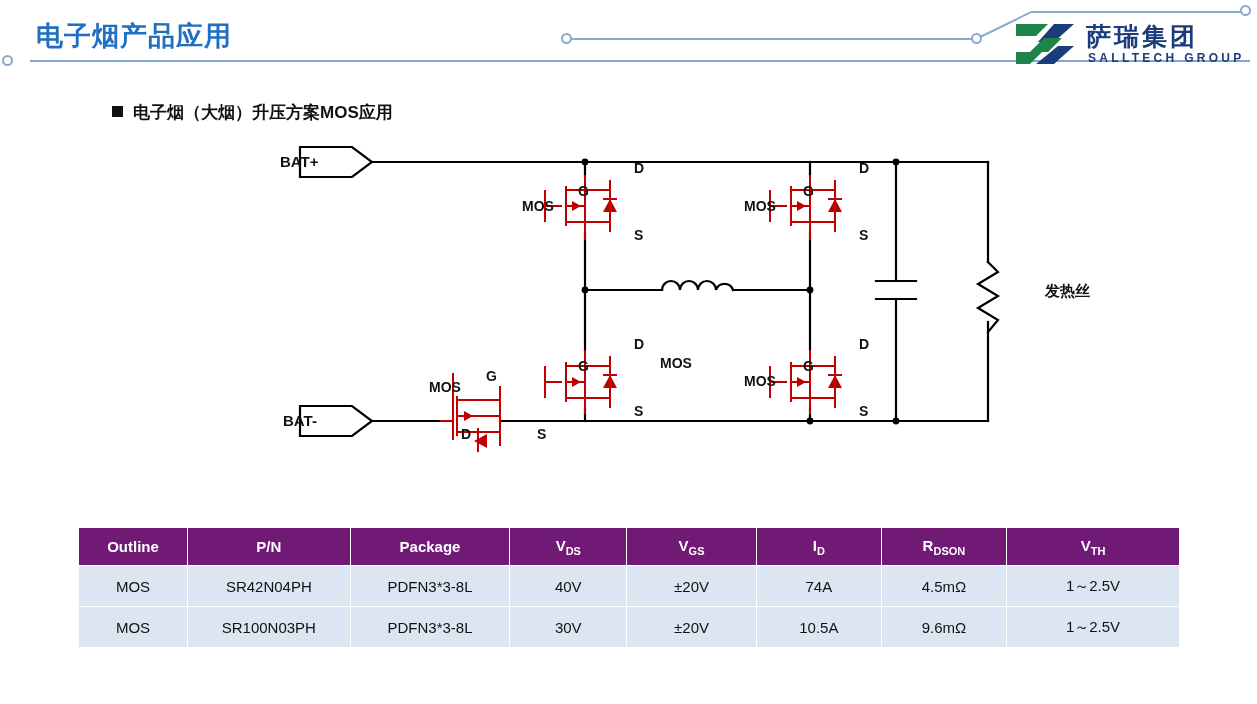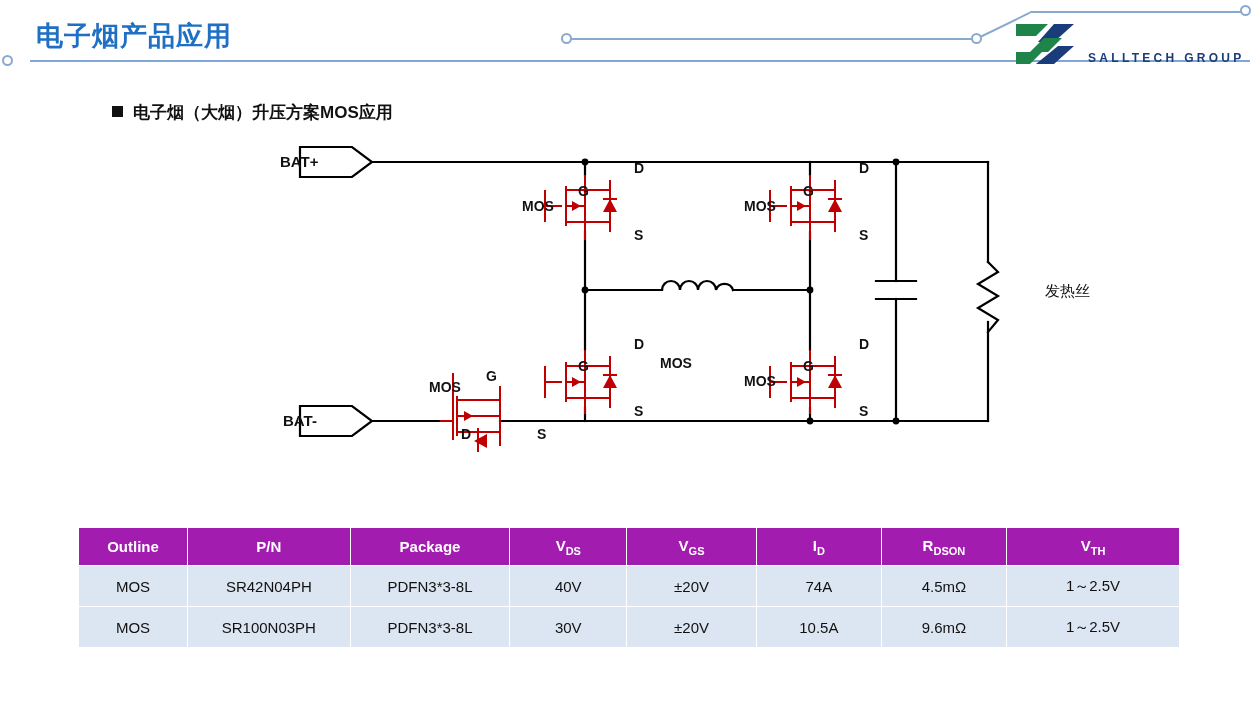--- a/index.html
+++ b/index.html
@@ -177,36 +177,36 @@
     font-weight: bold;
     color: #111111;
     white-space: nowrap;
     margin-left: 40px;
   }
   .sch-label.small {
     font-weight: bold;
     font-size: 14px;
   }
   .sch-label.cn {
-    font-weight: normal;
+    font-weight: bold;
     font-size: 15px;
     text-align: right;
   }
 
   
   .spec-table {
     position: absolute;
     left: 78px;
     top: 527px;
     width: 1102px;
     border-collapse: collapse;
     font-size: 15px;
   }
   .spec-table th {
-    background: #a21caf;
+    background: #701a75;
     color: #ffffff;
     font-weight: bold;
     height: 35px;
     border: 1px solid #ffffff;
     text-align: center;
     font-size: 15px;
   }
   .spec-table td {
     background: #DCE6F2;
     color: #111111;
@@ -242,20 +242,21 @@
   <div class="logo-wrap">
     <svg class="logo-mark" viewBox="0 0 62 44">
       <path d="M2 2 L34 2 L22 14 L2 14 Z" fill="#1E8449"></path>
       <path d="M2 30 L28 30 L16 42 L2 42 Z" fill="#1E8449"></path>
       <path d="M24 2 L40 2 L18 42 L2 42 Z" fill="#1B3C7A" opacity="0"></path>
       <path d="M38 2 L58 2 L26 42 L8 42 Z" fill="#1B3C7A" opacity="0"></path>
       <path d="M40 2 L60 2 L40 20 L24 20 Z" fill="#1B3C7A"></path>
       <path d="M44 24 L60 24 L40 42 L22 42 Z" fill="#1B3C7A"></path>
       <path d="M30 16 L48 16 L34 30 L16 30 Z" fill="#1E8449"></path>
     </svg>
+    <div class="logo-text-cn">萨瑞集团</div>
     <div class="logo-text-en">SALLTECH GROUP</div>
   </div>
 
 
   <div class="section-title">
     <span class="bullet"></span><span>电子烟（大烟）升压方案MOS应用</span>
   </div>
 
   <svg class="schematic" viewBox="0 0 1257 704">
     <g stroke="#000000" stroke-width="2.2" fill="none" stroke-linecap="square">

